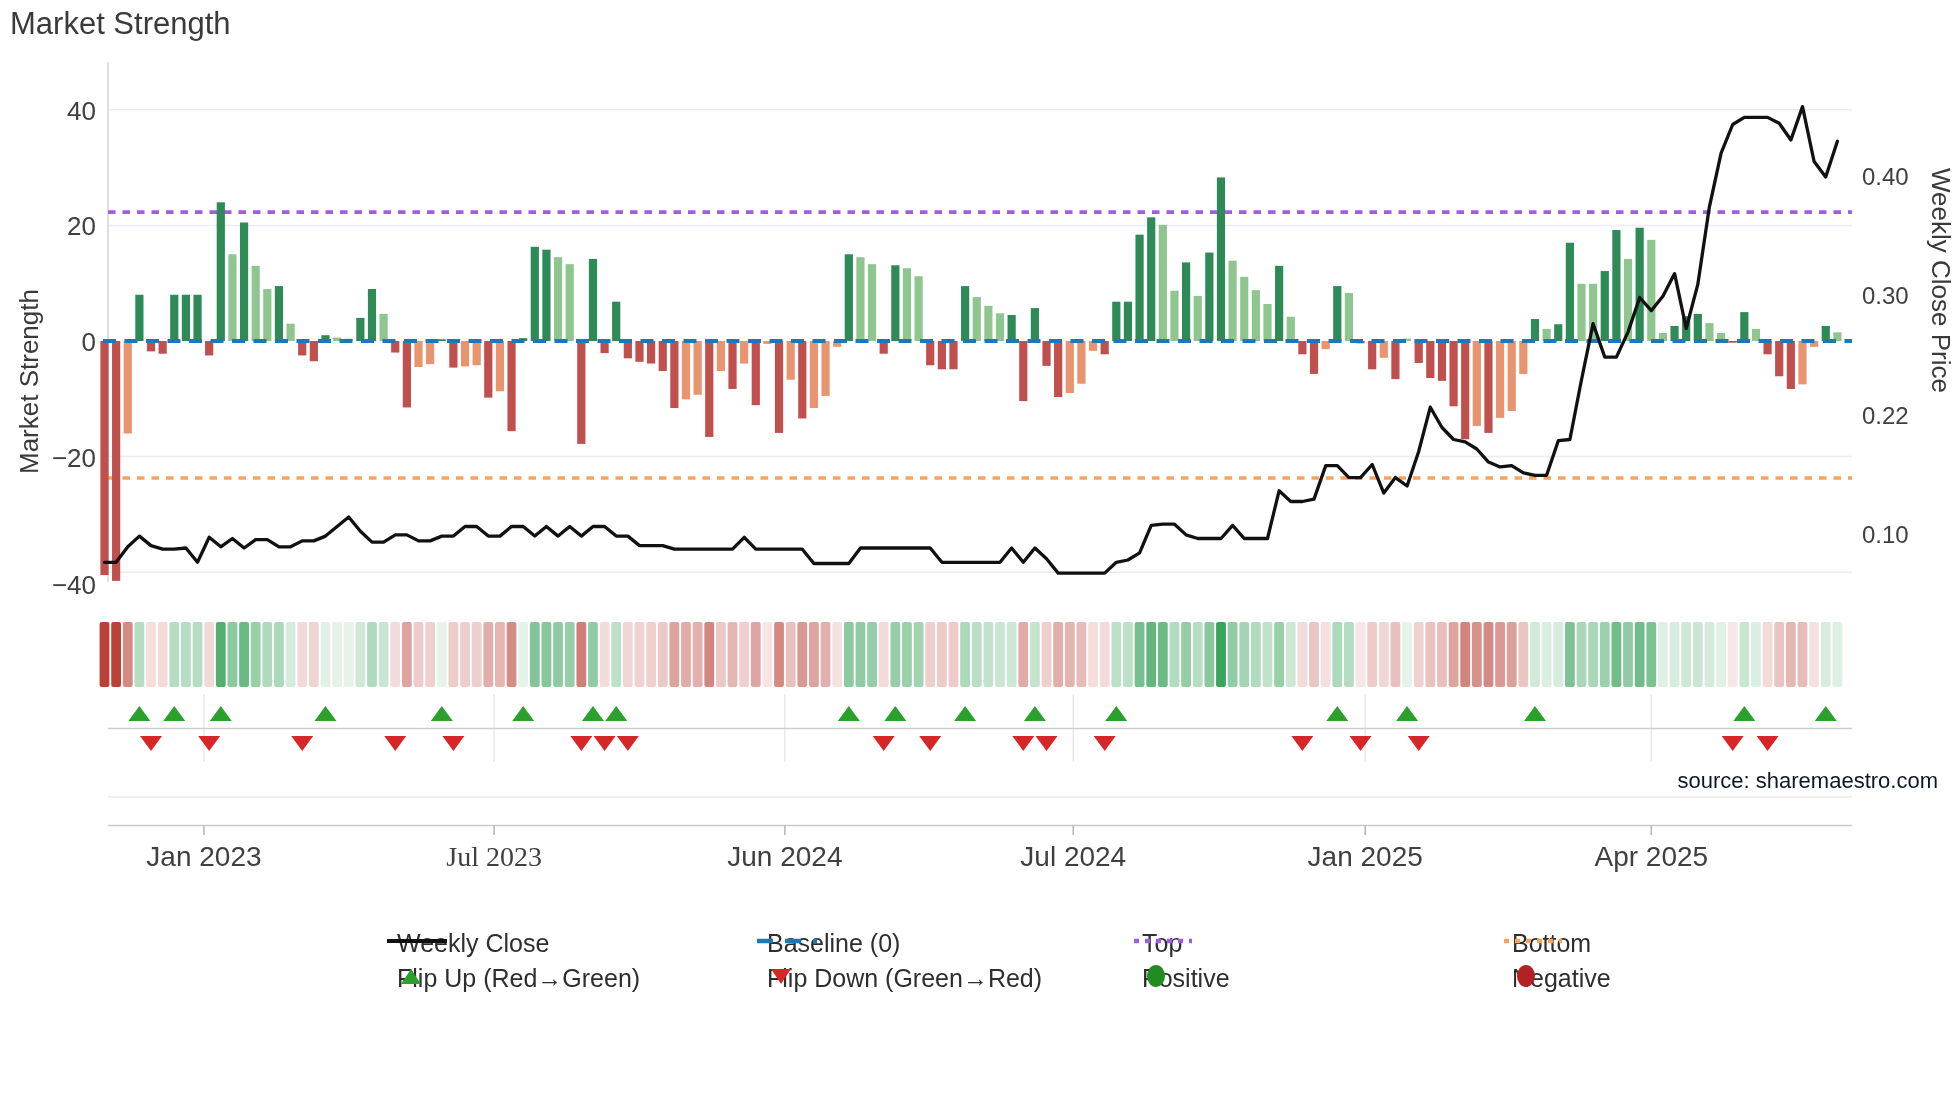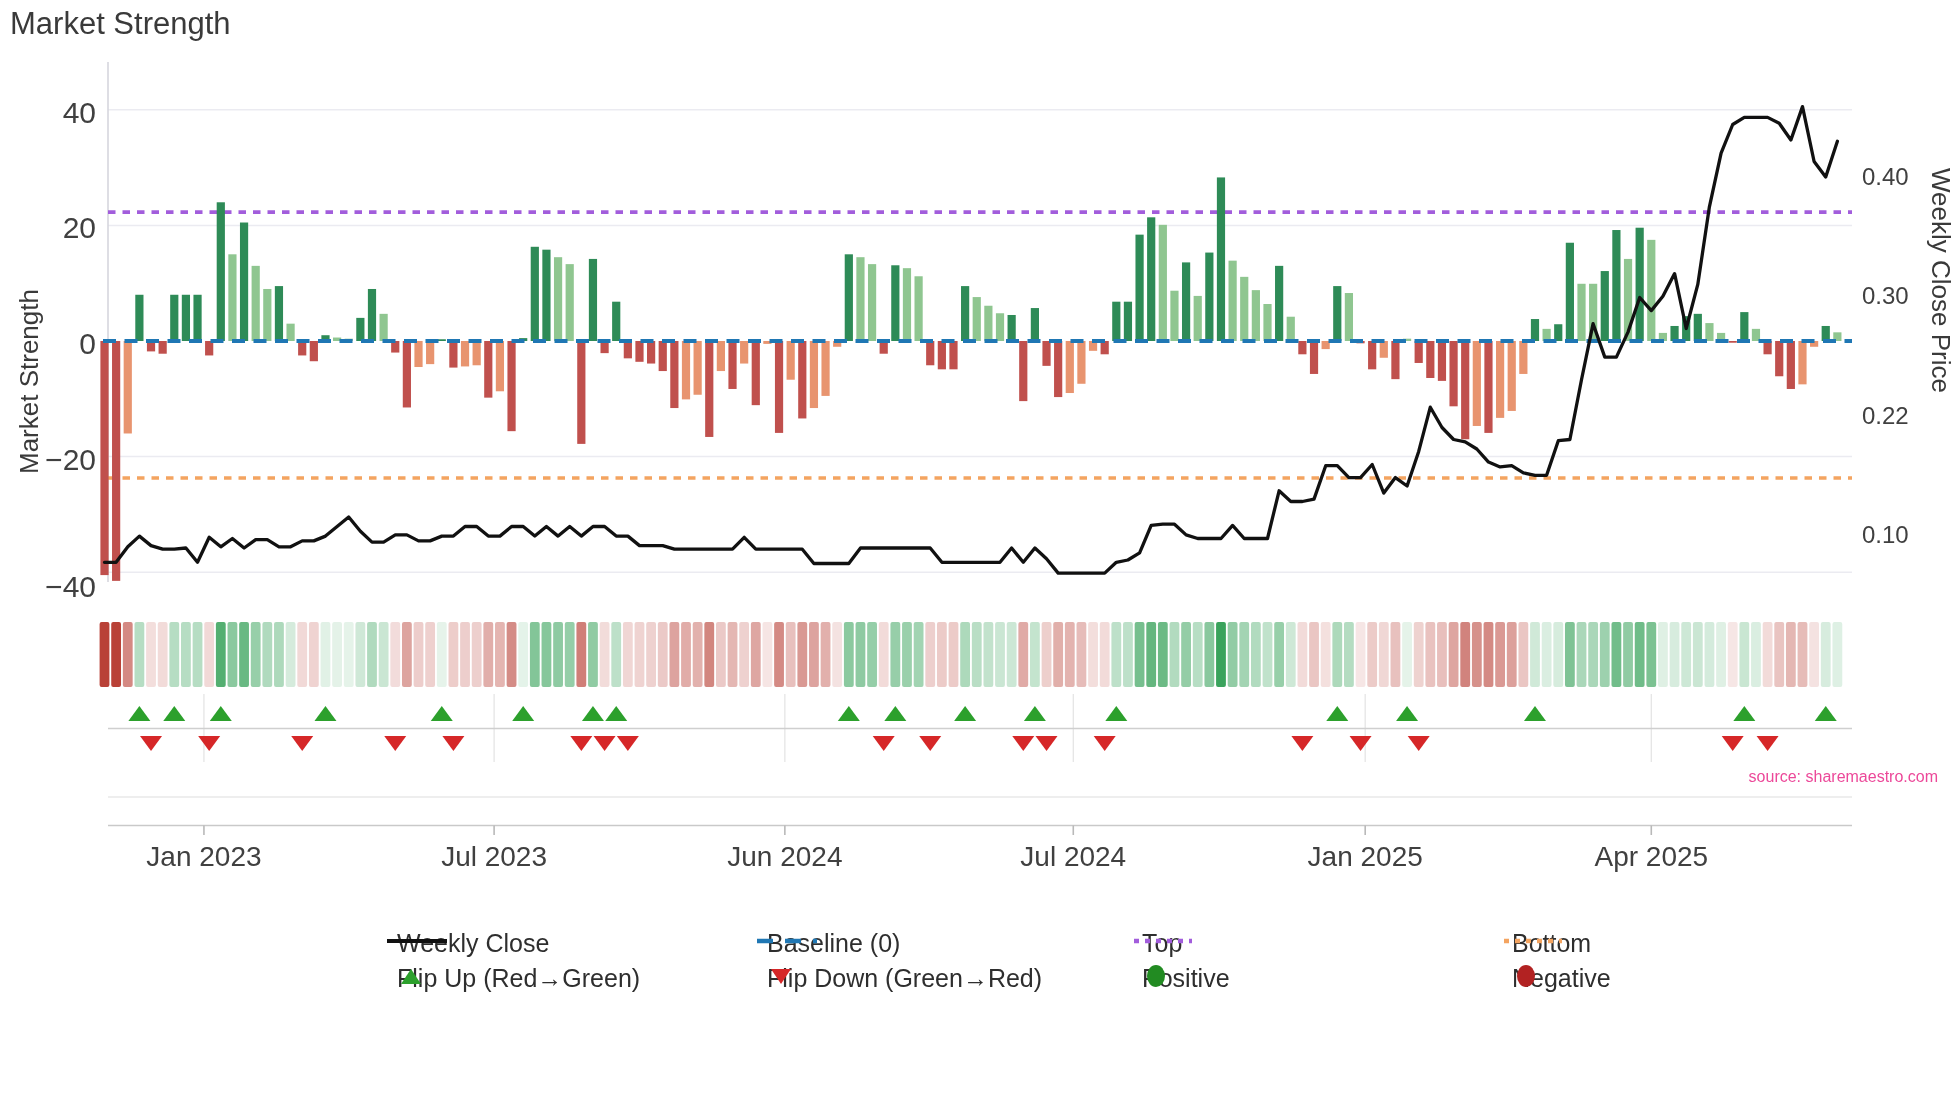--- a/index.html
+++ b/index.html
@@ -4,24 +4,24 @@
 <style>
   html,body{margin:0;padding:0;background:#ffffff;}
   #stage{position:relative;width:1960px;height:1102px;background:#ffffff;
          font-family:"Liberation Sans","DejaVu Sans",sans-serif;overflow:hidden;padding-left:8px;}
   .abs{position:absolute;}
   #chart-title{left:10px;top:6px;font-size:31px;color:#3a3a3a;}
   #y-label{left:14px;top:474px;transform:rotate(-90deg);transform-origin:0 0;
            font-size:26px;color:#3a3a3a;white-space:nowrap;}
   #y2-label{left:1956px;top:168px;transform:rotate(90deg);transform-origin:0 0;
             font-size:26px;color:#3a3a3a;white-space:nowrap;}
-  .ytick{font-size:30px;color:#404040;text-align:right;width:70px;}
+  .ytick{font-size:26px;color:#404040;text-align:right;width:70px;}
   .y2tick{font-size:24px;color:#404040;text-align:left;width:80px;}
   .xtick{font-size:28px;color:#404040;text-align:center;width:160px;}
-  #source-text{font-size:16px;color:#ec4899;right:30px;top:768px;}
+  #source-text{font-size:22px;color:#0f172a;right:30px;top:768px;}
   .legend-label{font-size:25px;color:#2e2e2e;white-space:nowrap;}
   svg{position:absolute;left:0;top:0;}
 </style>
 </head>
 <body>
 
 <div id="stage">
   <svg id="plot" width="1960" height="1102">
       <line x1="108" y1="109.79999999999998" x2="1852" y2="109.79999999999998" stroke="#ebebf1" stroke-width="1.5"></line>
       <line x1="108" y1="225.39999999999998" x2="1852" y2="225.39999999999998" stroke="#ebebf1" stroke-width="1.5"></line>
@@ -392,21 +392,21 @@
       <div class="abs ytick" style="left: 26px; top: 95.8px;">40</div>
       <div class="abs ytick" style="left: 26px; top: 211.4px;">20</div>
       <div class="abs ytick" style="left: 26px; top: 327px;">0</div>
       <div class="abs ytick" style="left: 26px; top: 442.6px;">−20</div>
       <div class="abs ytick" style="left: 26px; top: 558.2px; margin-top: 12px;">−40</div>
       <div class="abs y2tick" style="left: 1862px; top: 163px;">0.40</div>
       <div class="abs y2tick" style="left: 1862px; top: 282.3px;">0.30</div>
       <div class="abs y2tick" style="left: 1862px; top: 401.6px;">0.22</div>
       <div class="abs y2tick" style="left: 1862px; top: 520.9px;">0.10</div>
       <div class="abs xtick" style="left: 123.936px; top: 841px;">Jan 2023</div>
-      <div class="abs xtick" style="left: 414.105px; top: 841px;">Jul 2023</div>
+      <div class="abs xtick" style="left: 414.105px; top: 841px; font-family: Liberation Serif, serif;">Jul 2023</div>
       <div class="abs xtick" style="left: 704.855px; top: 841px;">Jun 2024</div>
       <div class="abs xtick" style="left: 993.279px; top: 841px;">Jul 2024</div>
       <div class="abs xtick" style="left: 1285.19px; top: 841px;">Jan 2025</div>
       <div class="abs xtick" style="left: 1571.29px; top: 841px;">Apr 2025</div>
     </div>
   <div id="legend-layer">
       <div class="abs" style="left: 385px; top: 928px; display: flex; align-items: center; height: 30px;">
         <svg width="66" height="26">
           <line x1="2" y1="13" x2="62" y2="13" stroke="#111111" stroke-width="4"></line>
         </svg>

